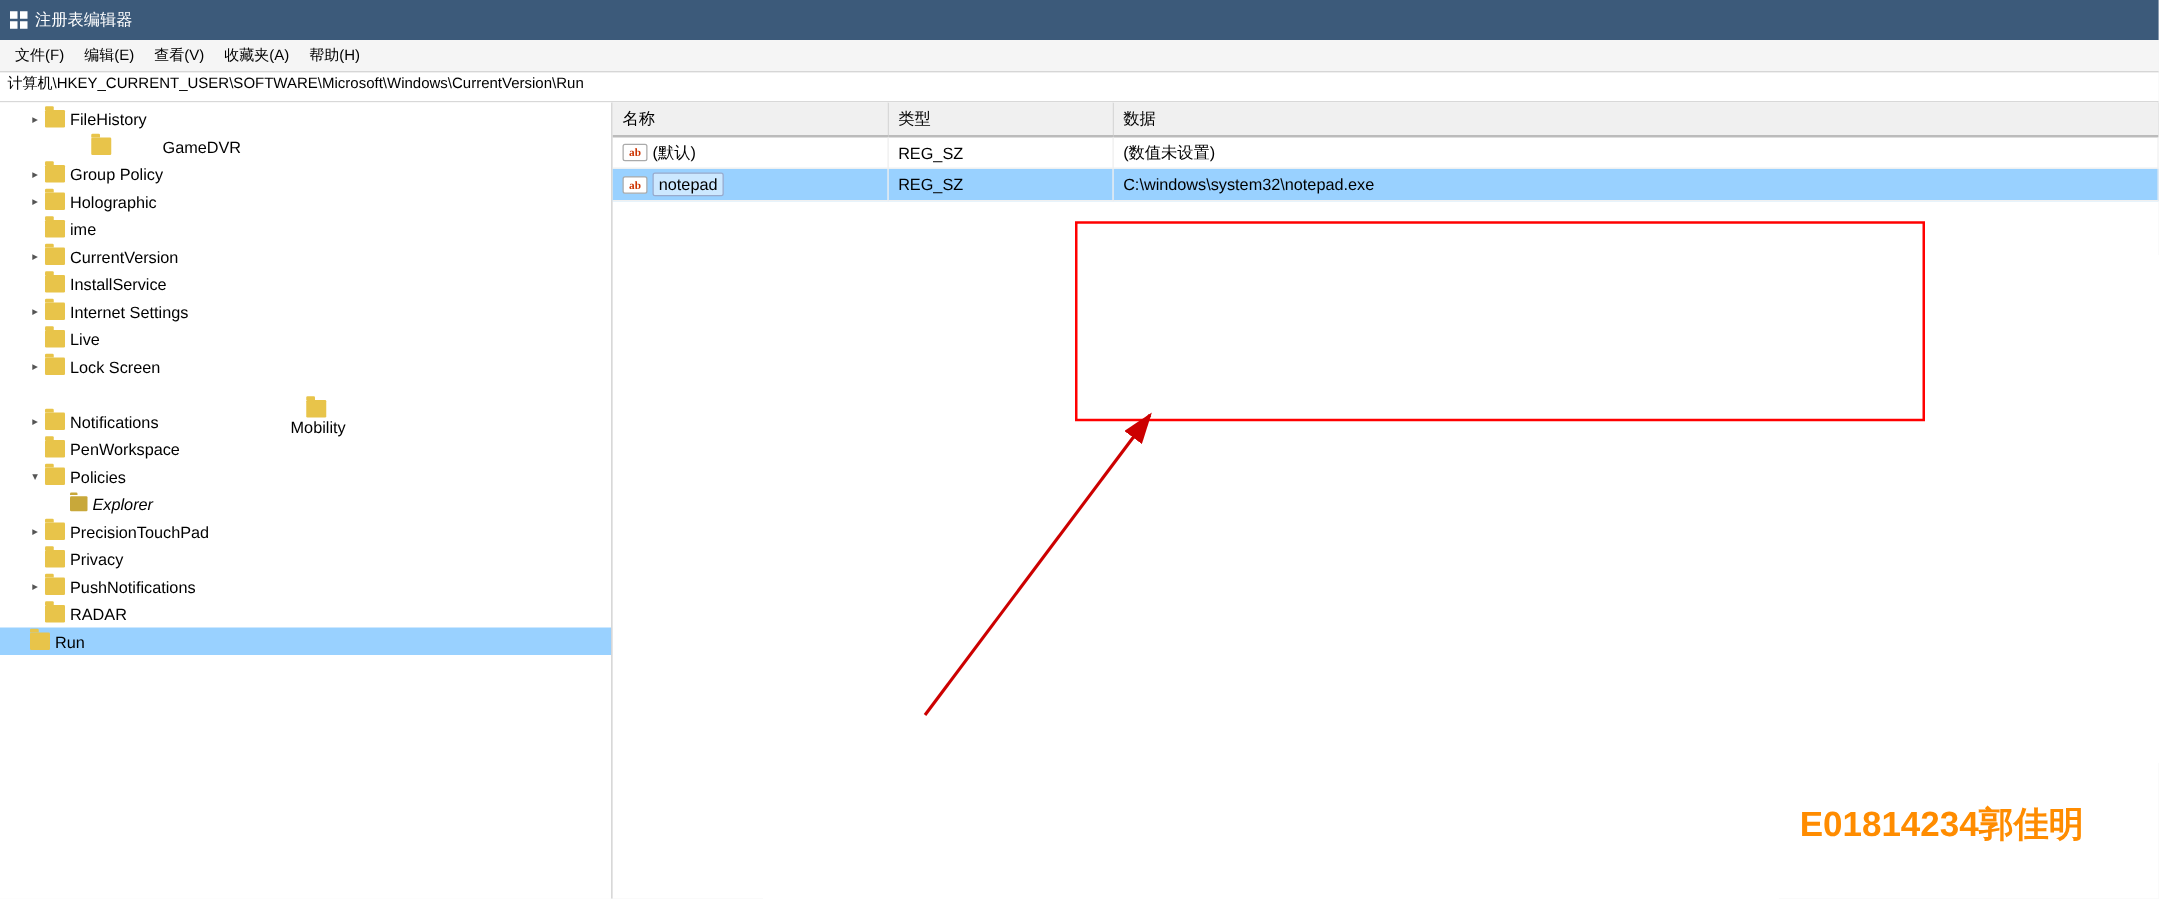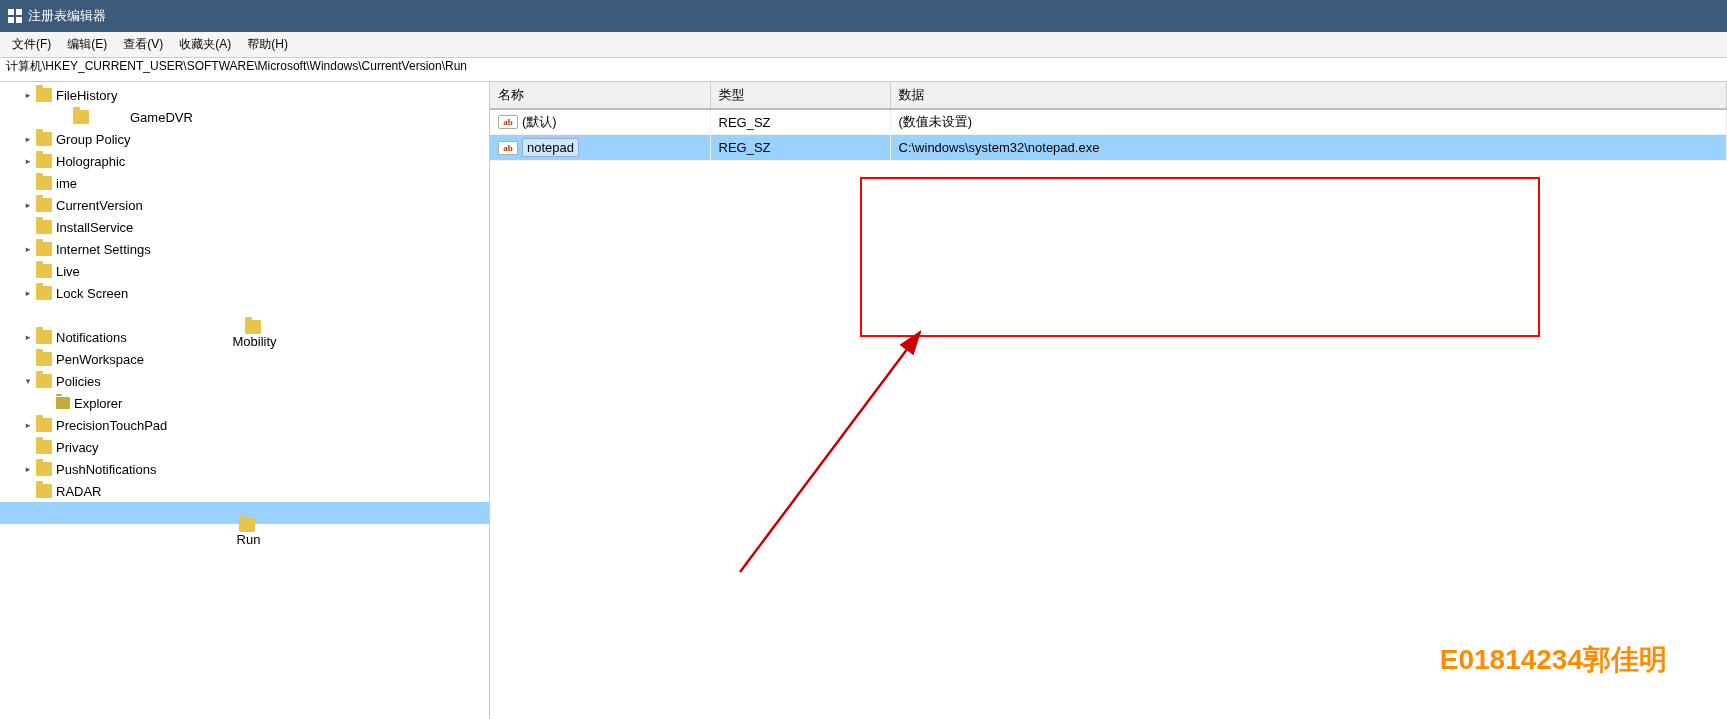--- a/index.html
+++ b/index.html
@@ -334,21 +334,21 @@
         <div class="tree-item" style="padding-left: 20px;">
           <span class="arrow"></span>
           <span class="folder-icon"></span>
           <span class="item-label">PenWorkspace</span>
         </div>
         <div class="tree-item" style="padding-left: 20px;">
           <span class="arrow">▾</span>
           <span class="folder-icon"></span>
           <span class="item-label">Policies</span>
         </div>
-        <div class="tree-item" style="padding-left: 40px;">
+        <div class="tree-item" style="padding-left: 40px; font-style: italic;">
           <span class="arrow"></span>
           <span class="folder-icon small"></span>
           <span class="item-label">Explorer</span>
         </div>
         <div class="tree-item" style="padding-left: 20px;">
           <span class="arrow">▸</span>
           <span class="folder-icon"></span>
           <span class="item-label">PrecisionTouchPad</span>
         </div>
         <div class="tree-item" style="padding-left: 20px;">
@@ -359,21 +359,21 @@
         <div class="tree-item" style="padding-left: 20px;">
           <span class="arrow">▸</span>
           <span class="folder-icon"></span>
           <span class="item-label">PushNotifications</span>
         </div>
         <div class="tree-item" style="padding-left: 20px;">
           <span class="arrow"></span>
           <span class="folder-icon"></span>
           <span class="item-label">RADAR</span>
         </div>
-        <div class="tree-item selected" style="padding-left: 8px; flex-direction: column;">
+        <div class="tree-item selected" style="padding-left: 8px;">
           <span class="arrow"></span>
           <span class="folder-icon"></span>
           <span class="item-label">Run</span>
         </div>
       </div>
   </div>
 
   <div id="right-panel">
     <div id="registry-table">
       <table>

